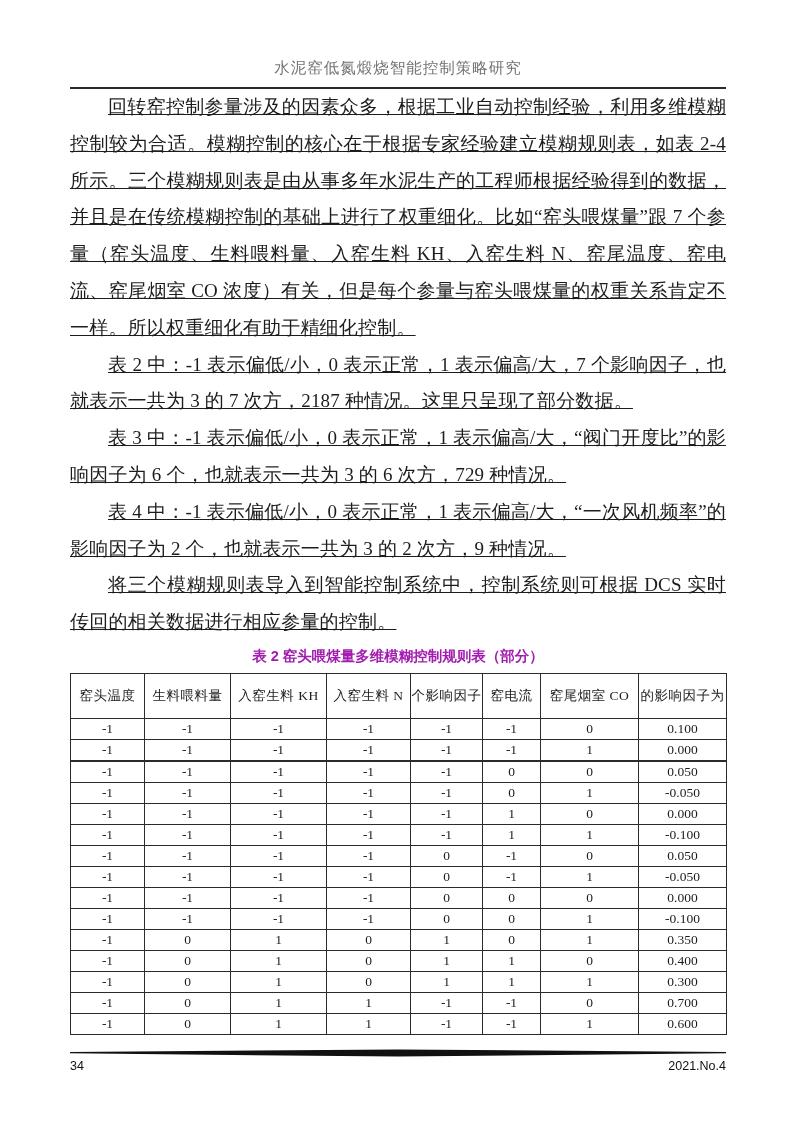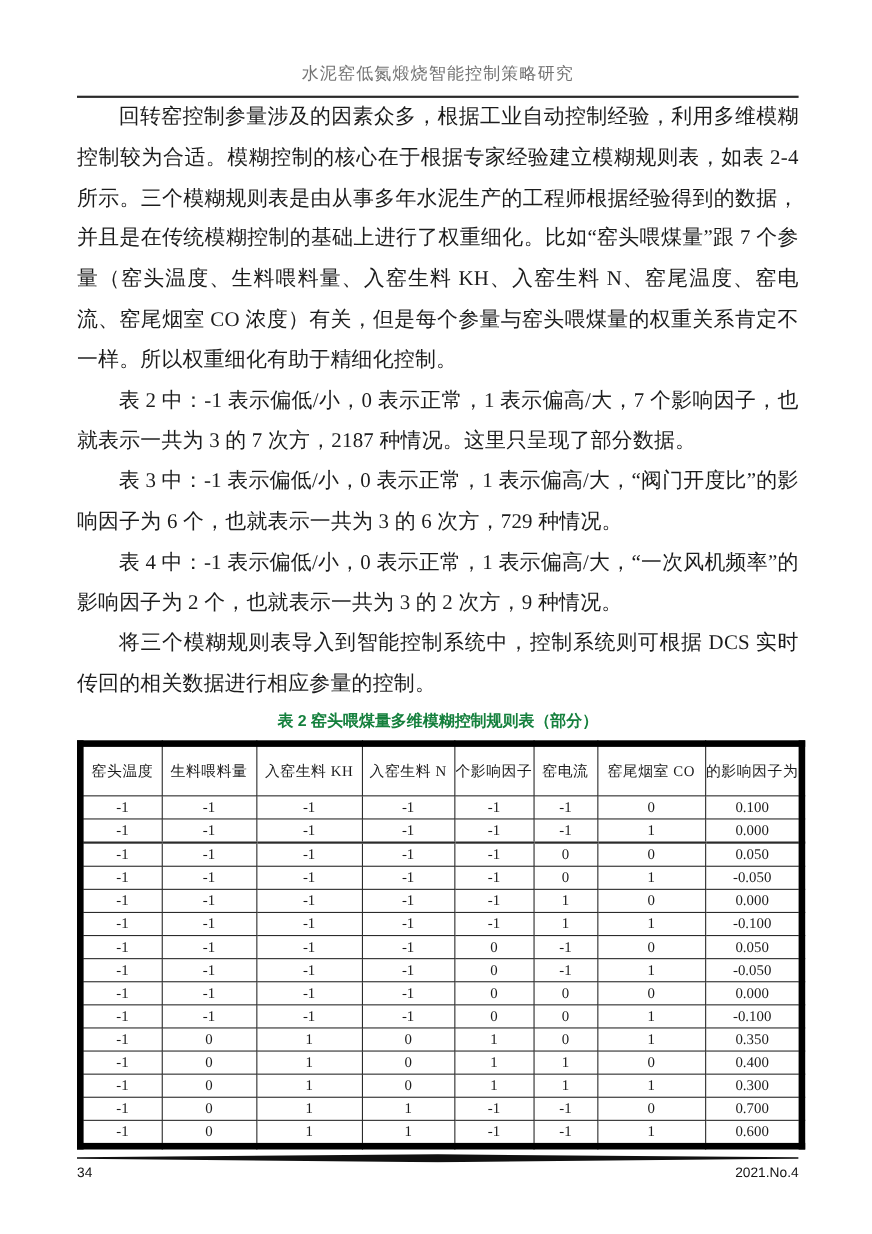--- a/index.html
+++ b/index.html
@@ -32,36 +32,37 @@
     height: 0;
     border-top: 2px solid #2a2a2a;
   }
   .doc-body p {
     margin: 0;
     text-indent: 2em;
     font-size: 19px;
     line-height: 36.8px;
     text-align: justify;
     letter-spacing: 0.2px;
+    text-decoration: underline;
   }
   .table-caption {
     margin-top: 5px;
     text-align: center;
     font-weight: bold;
     font-size: 14.5px;
     line-height: 20px;
     font-family: "Liberation Sans", "DejaVu Sans", sans-serif;
-    color: #15803d;
+    color: #a21caf;
   }
   table.rule-table {
     margin-top: 7px;
     border-collapse: collapse;
     width: 656px;
     table-layout: fixed;
-    border: 6px solid #000000;
+    border: 1px solid #000000;
   }
   table.rule-table th,
   table.rule-table td {
     border: 1px solid #2b2b2b;
     text-align: center;
     vertical-align: middle;
     padding: 0;
     overflow: hidden;
   }
   table.rule-table th {

